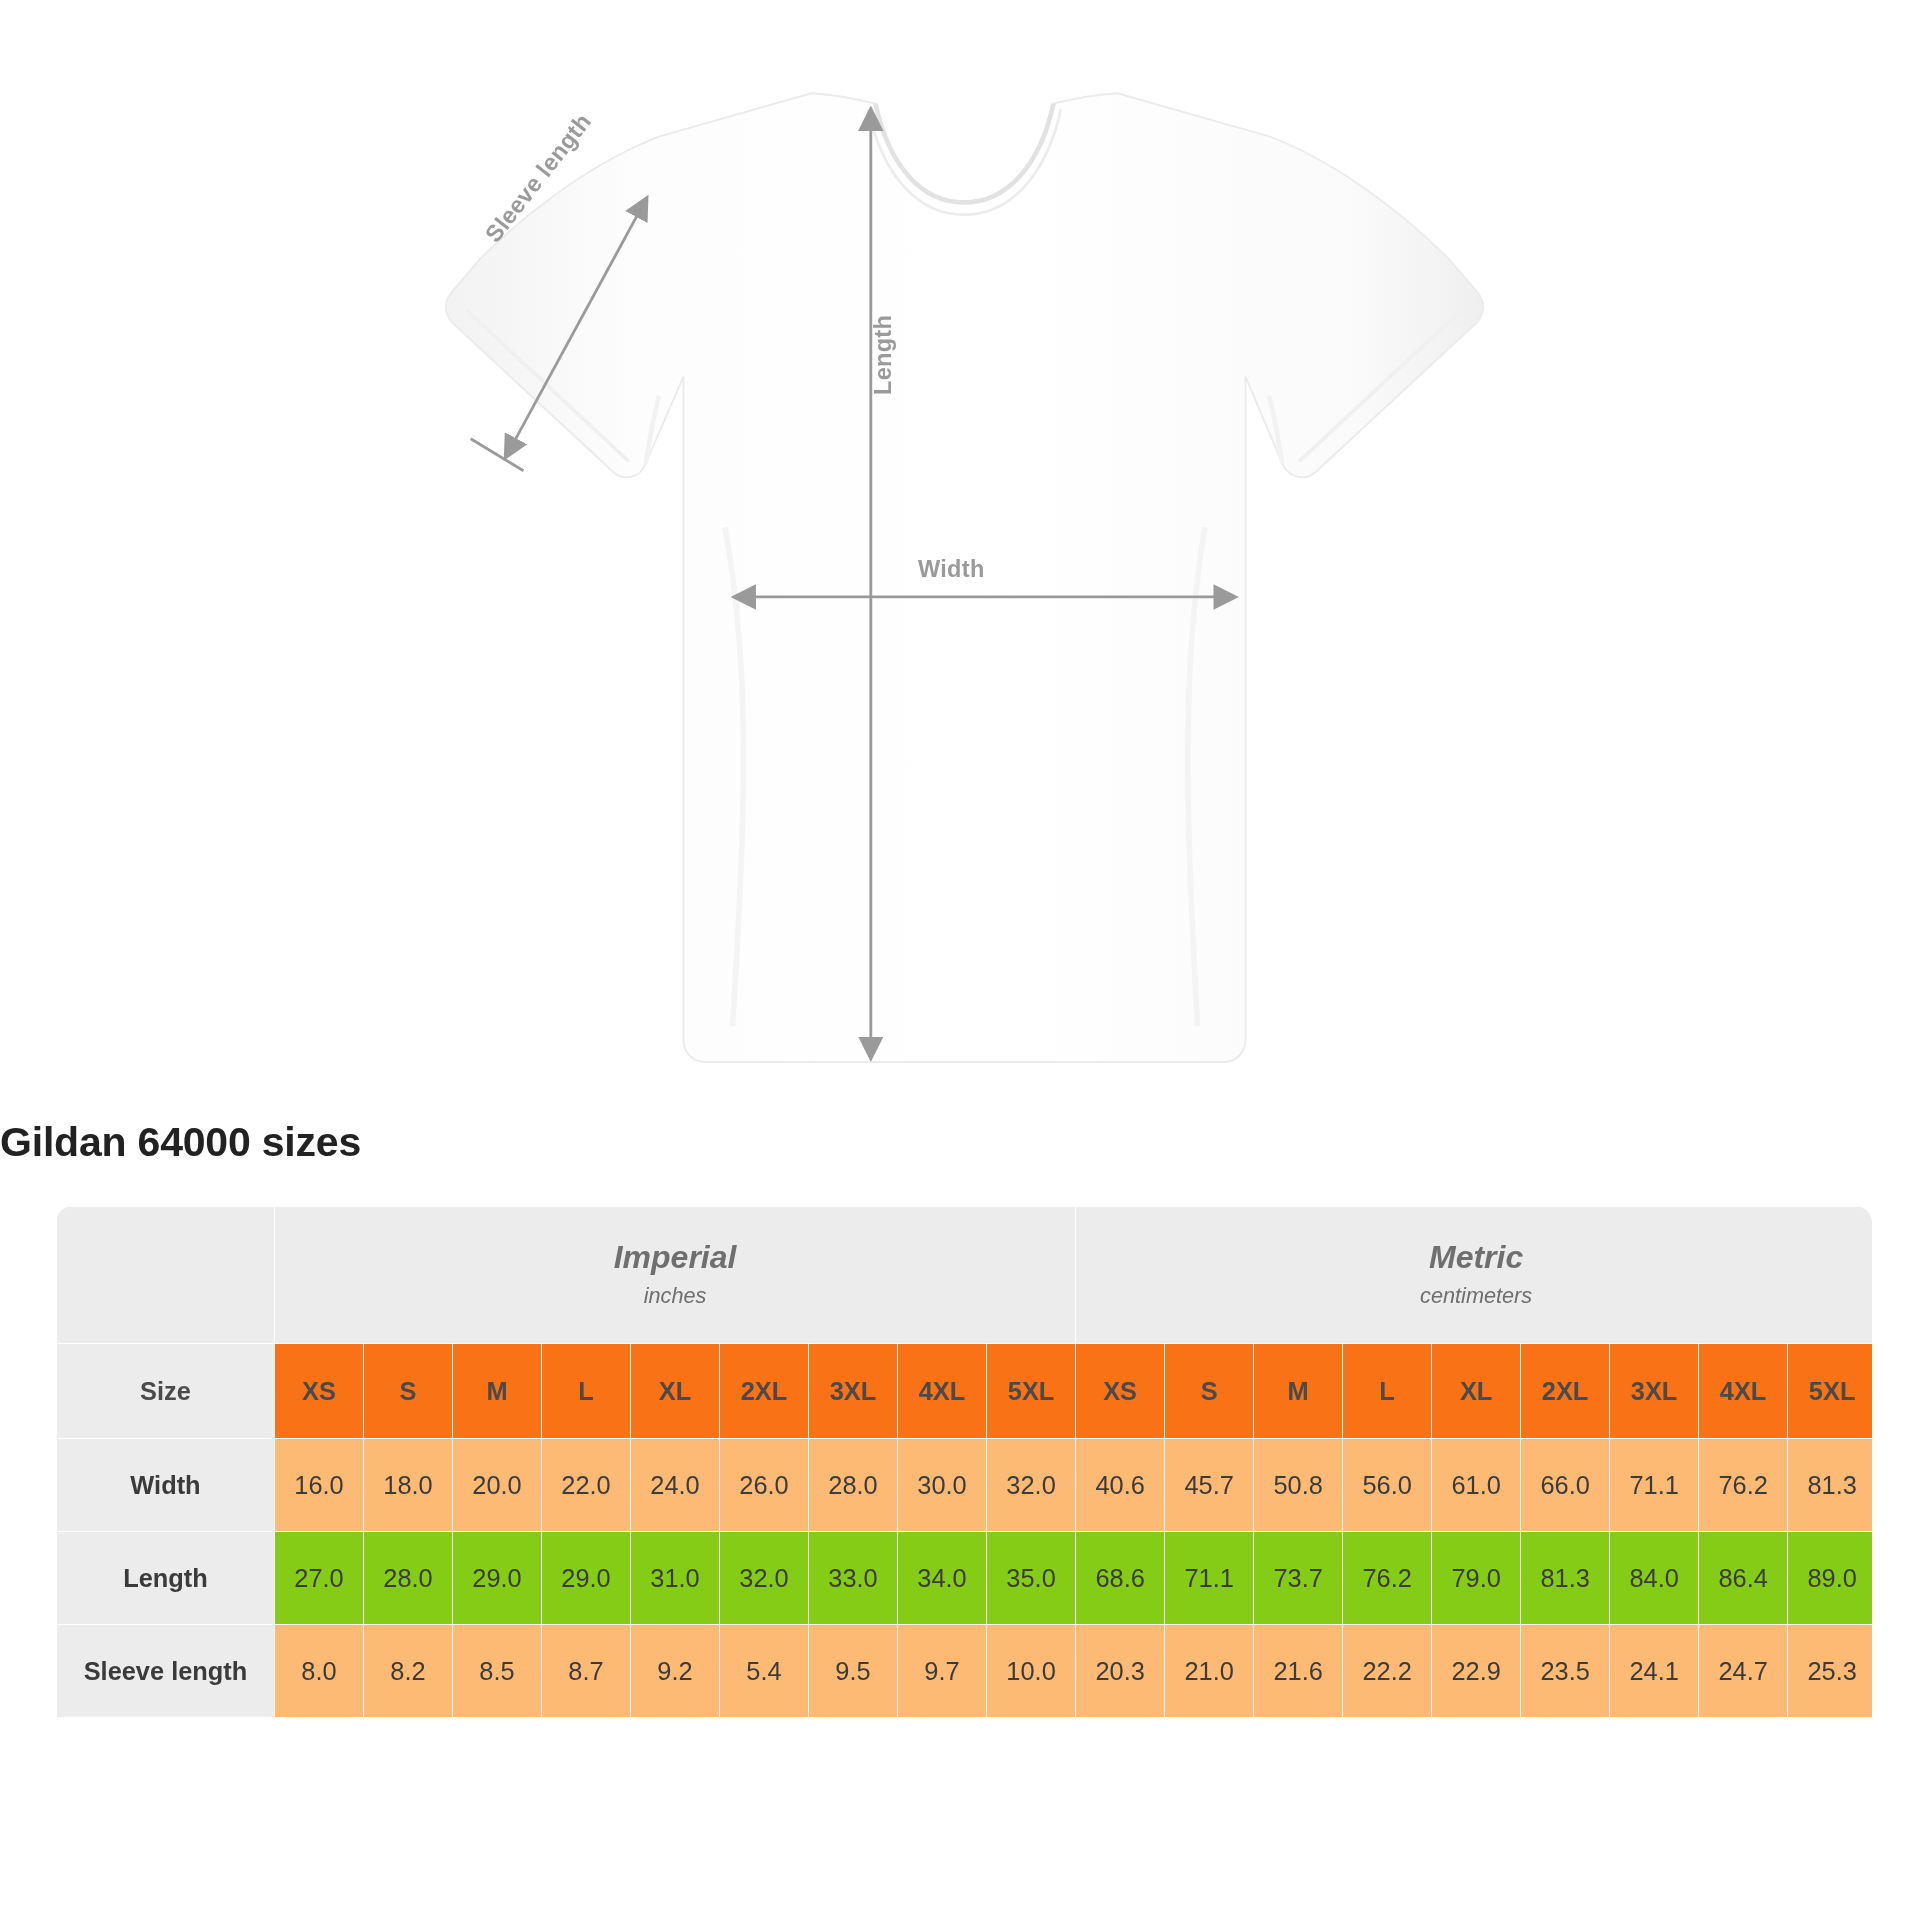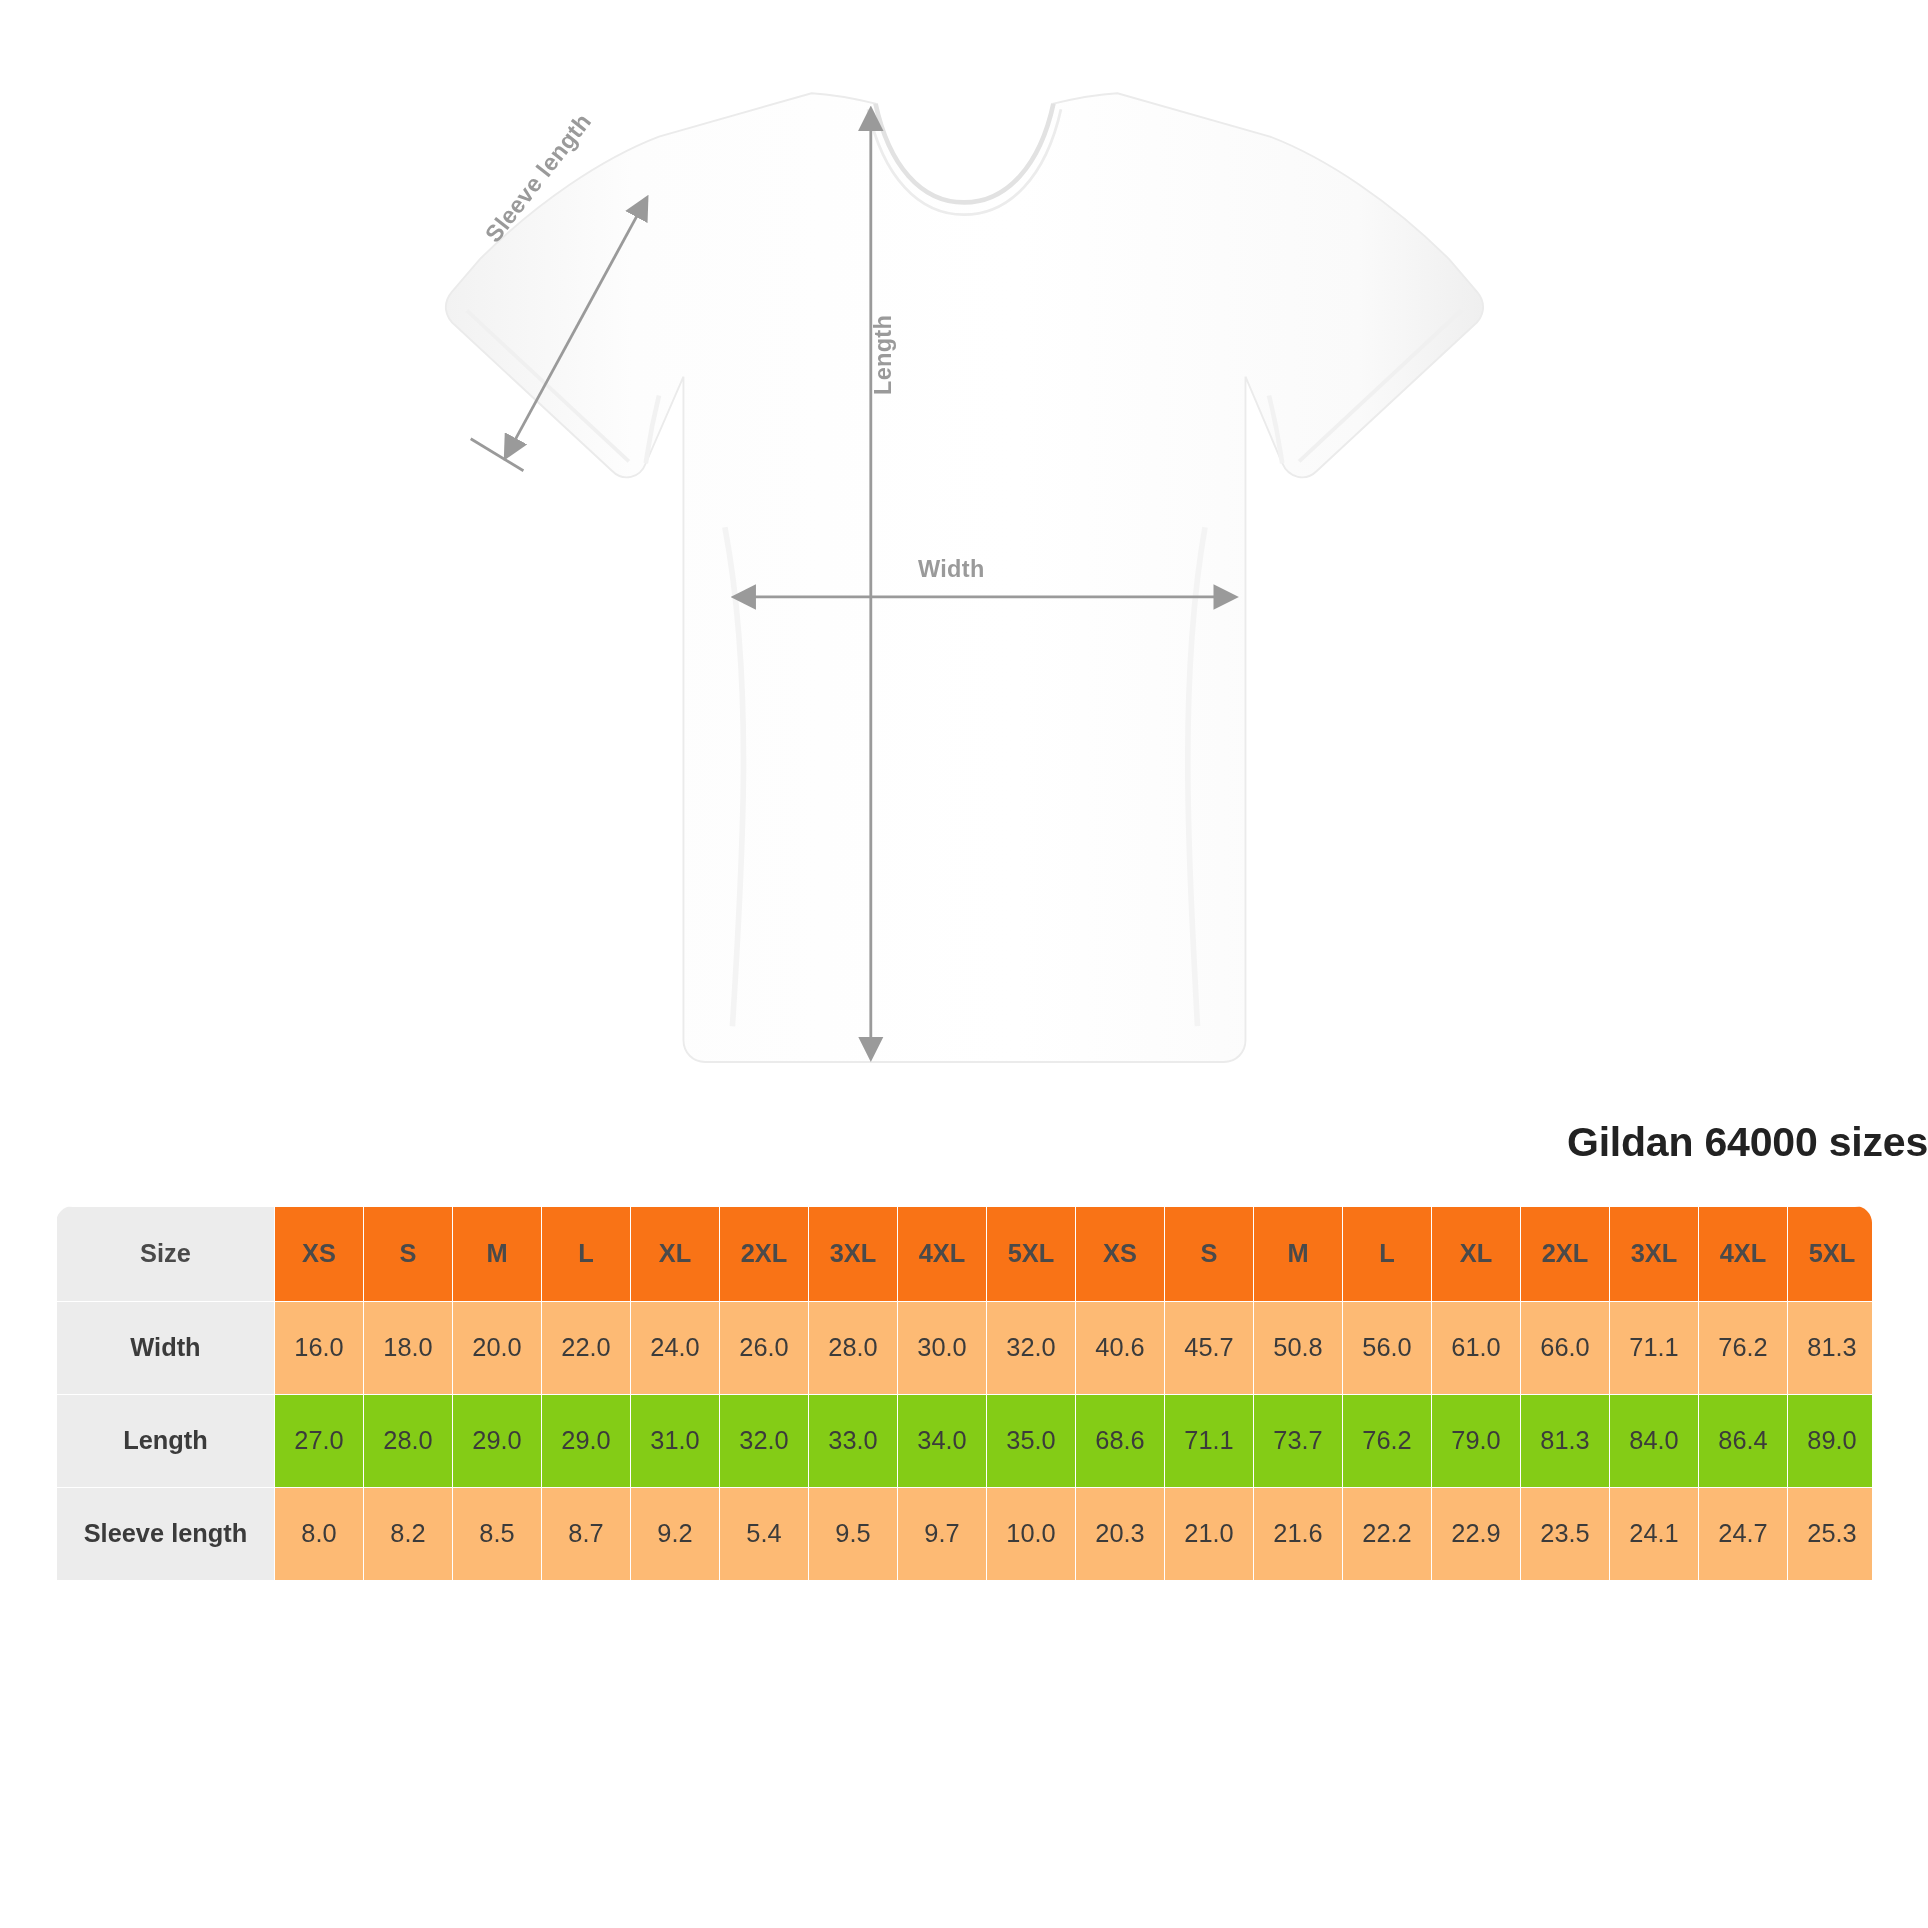--- a/index.html
+++ b/index.html
@@ -46,21 +46,21 @@
   }
   .dim-label.sleeve-label {
     left: 480px;
     top: 231px;
     transform: rotate(-52deg);
     transform-origin: left top;
   }
 
   
   .title-block {
-    text-align: right;
+    text-align: left;
     margin-top: 7.5px;
   }
   .chart-title {
     font-size: 41px;
     font-weight: bold;
     color: #222222;
     letter-spacing: -0.2px;
   }
   .chart-note {
     font-size: 23.5px;
@@ -226,20 +226,31 @@
         <col style="width: 89px;">
         <col style="width: 89px;">
         <col style="width: 89px;">
         <col style="width: 89px;">
         <col style="width: 89px;">
         <col style="width: 89px;">
         <col style="width: 89px;">
         <col style="width: 89px;">
       </colgroup>
     <tbody>
+      <tr class="unit-header">
+        <td class="corner-cell"></td>
+        <td id="unit-imperial" colspan="9">
+          <div class="unit-name">Imperial</div>
+          <div class="unit-sub">inches</div>
+        </td>
+        <td id="unit-metric" colspan="9">
+          <div class="unit-name">Metric</div>
+          <div class="unit-sub">centimeters</div>
+        </td>
+      </tr>
       <tr class="head-row" id="head-row">
         <td class="row-label">Size</td>
       <td>XS</td>
           <td>S</td>
           <td>M</td>
           <td>L</td>
           <td>XL</td>
           <td>2XL</td>
           <td>3XL</td>
           <td>4XL</td>

